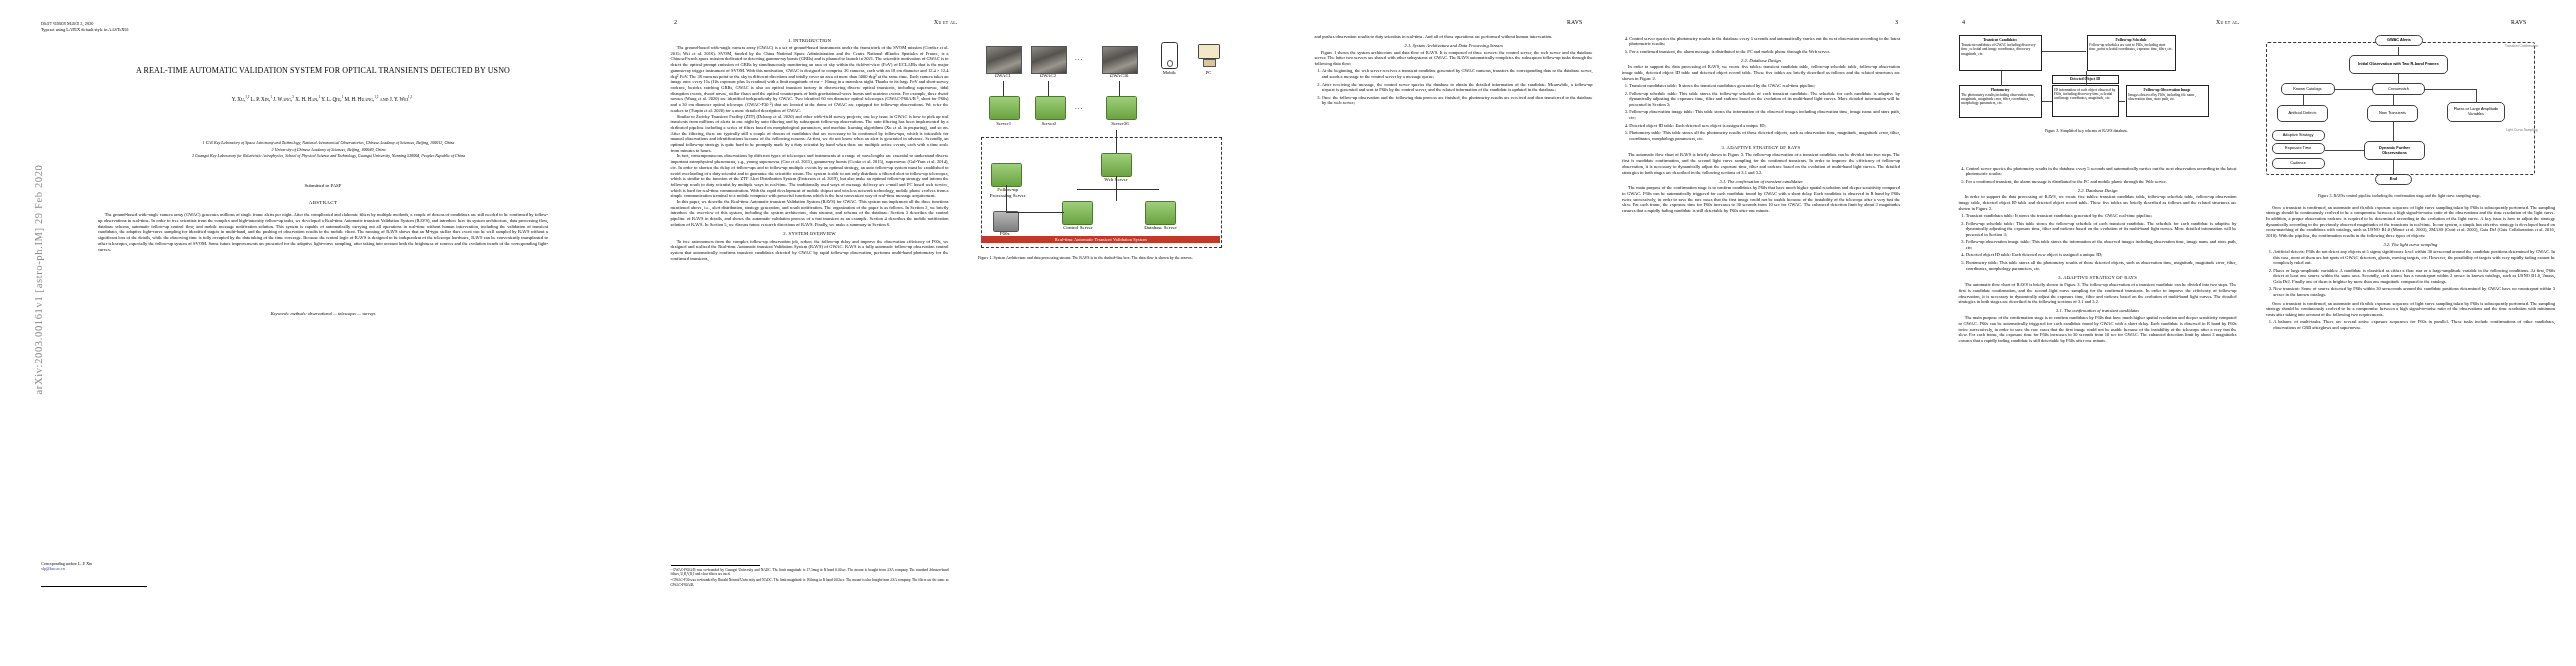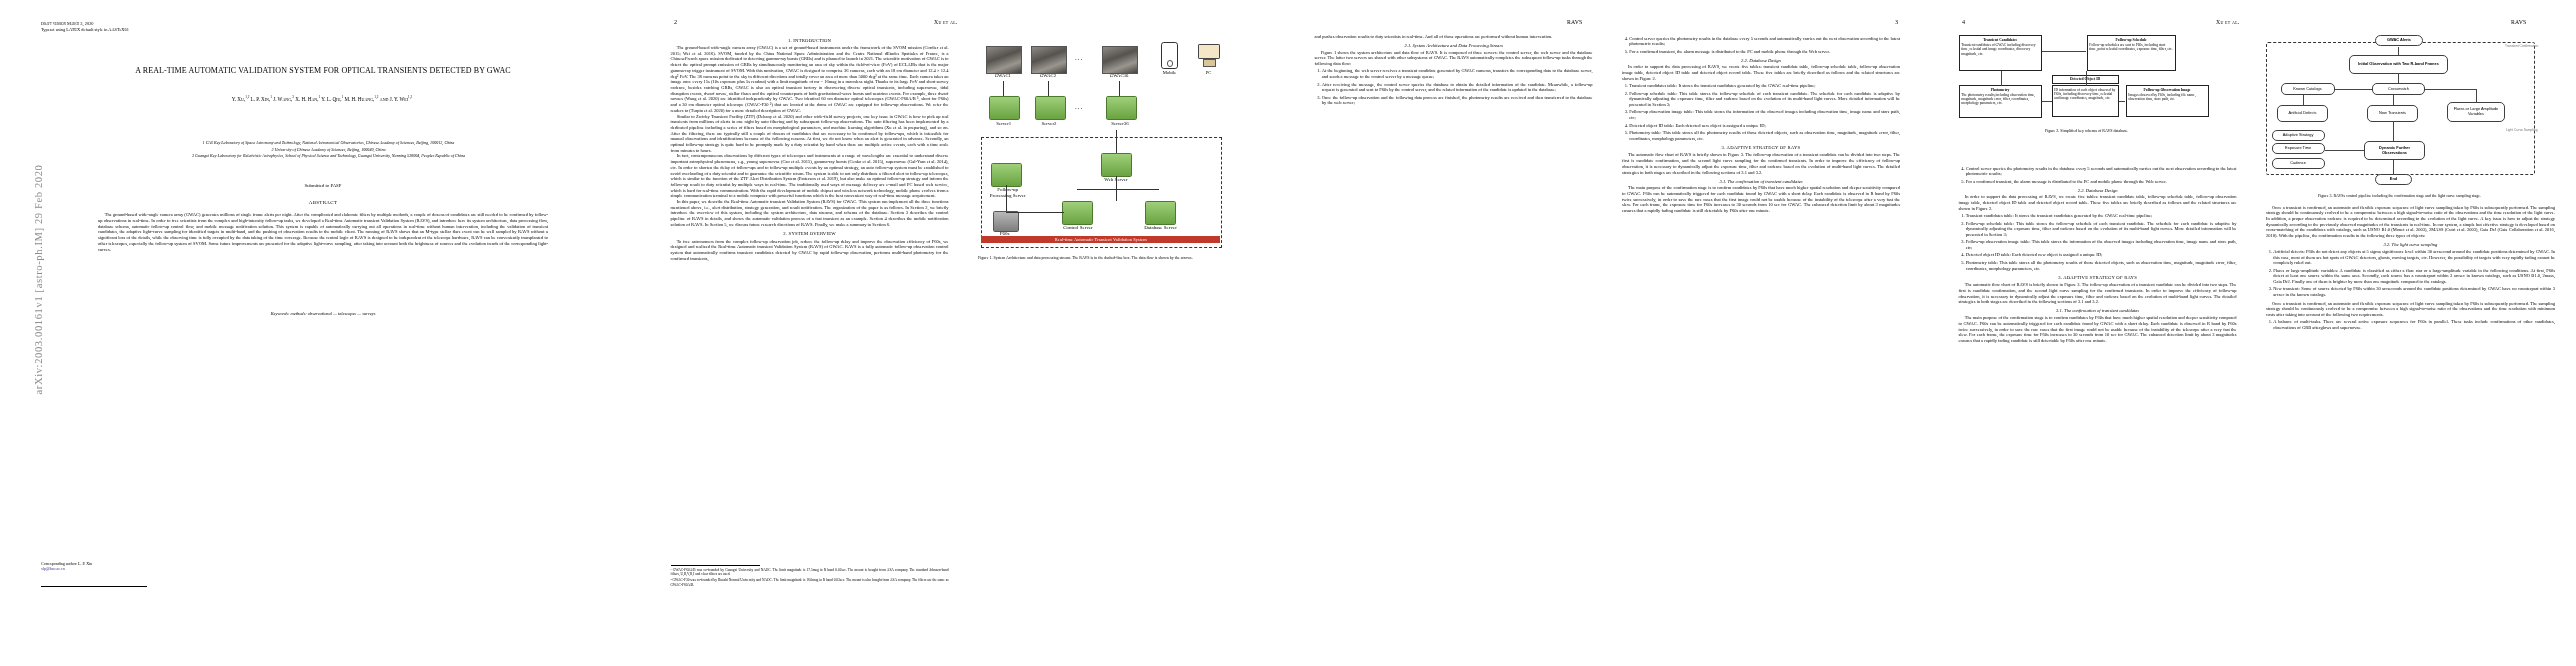--- a/index.html
+++ b/index.html
@@ -84,21 +84,21 @@
 
   <div class="page p1">
 
     <div class="arxiv">arXiv:2003.00161v1  [astro-ph.IM]  29 Feb 2020</div>
 
     <div class="draft">
       <div>Draft version March 3, 2020</div>
       <div class="l2">Typeset using LATEX default style in AASTeX61</div>
     </div>
 
-    <div class="title">A REAL-TIME AUTOMATIC VALIDATION SYSTEM FOR OPTICAL TRANSIENTS DETECTED BY GWAC</div>
+    <div class="title">A REAL-TIME AUTOMATIC VALIDATION SYSTEM FOR OPTICAL TRANSIENTS DETECTED BY USNO</div>
 
     <div class="authors">Y. Xu,<sup>1,2</sup> L. P. Xin,<sup>1</sup> J. Wang,<sup>3</sup> X. H. Han,<sup>1</sup> Y. L. Qiu,<sup>1</sup> M. H. Huang,<sup>1,2</sup> and J. Y. Wei<sup>1,2</sup></div>
 
     <div class="affil">
       <div>1 CAS Key Laboratory of Space Astronomy and Technology, National Astronomical Observatories, Chinese Academy of Sciences, Beijing, 100012, China</div>
       <div>2 University of Chinese Academy of Sciences, Beijing, 100049, China</div>
       <div>3 Guangxi Key Laboratory for Relativistic Astrophysics, School of Physical Science and Technology, Guangxi University, Nanning 530004, Peoples Republic of China</div>
     </div>
 
     <div class="submitted">Submitted to PASP</div>

